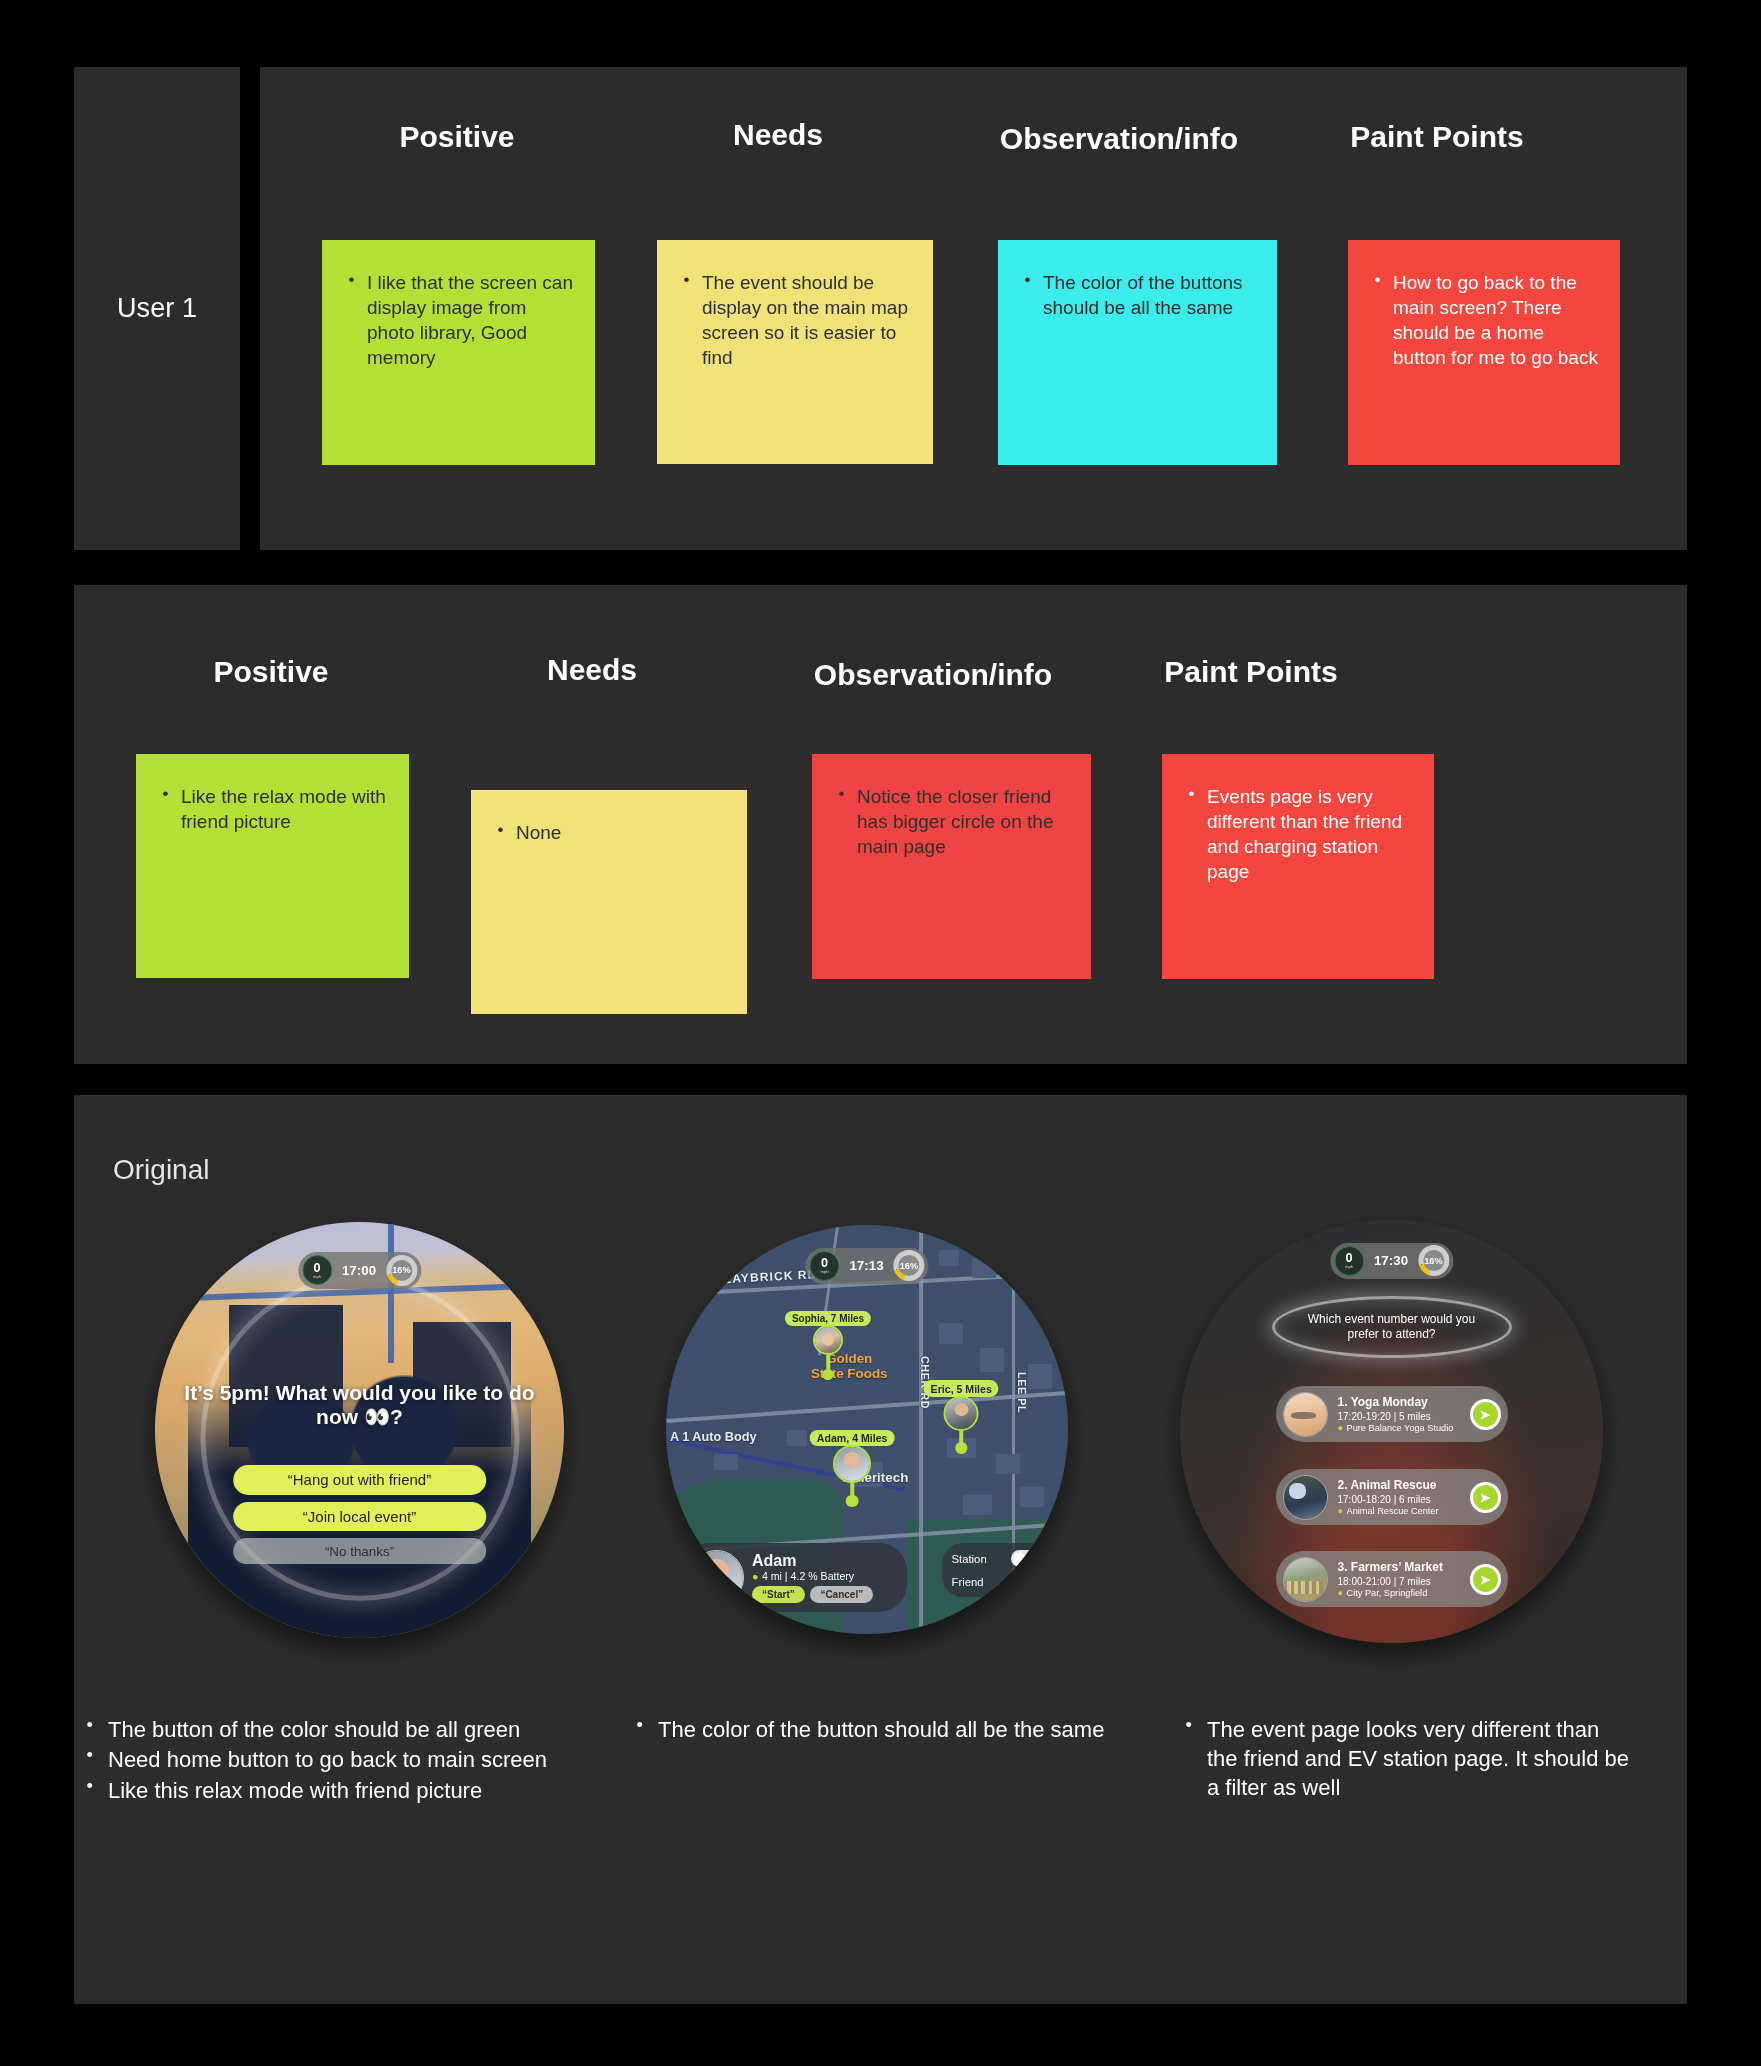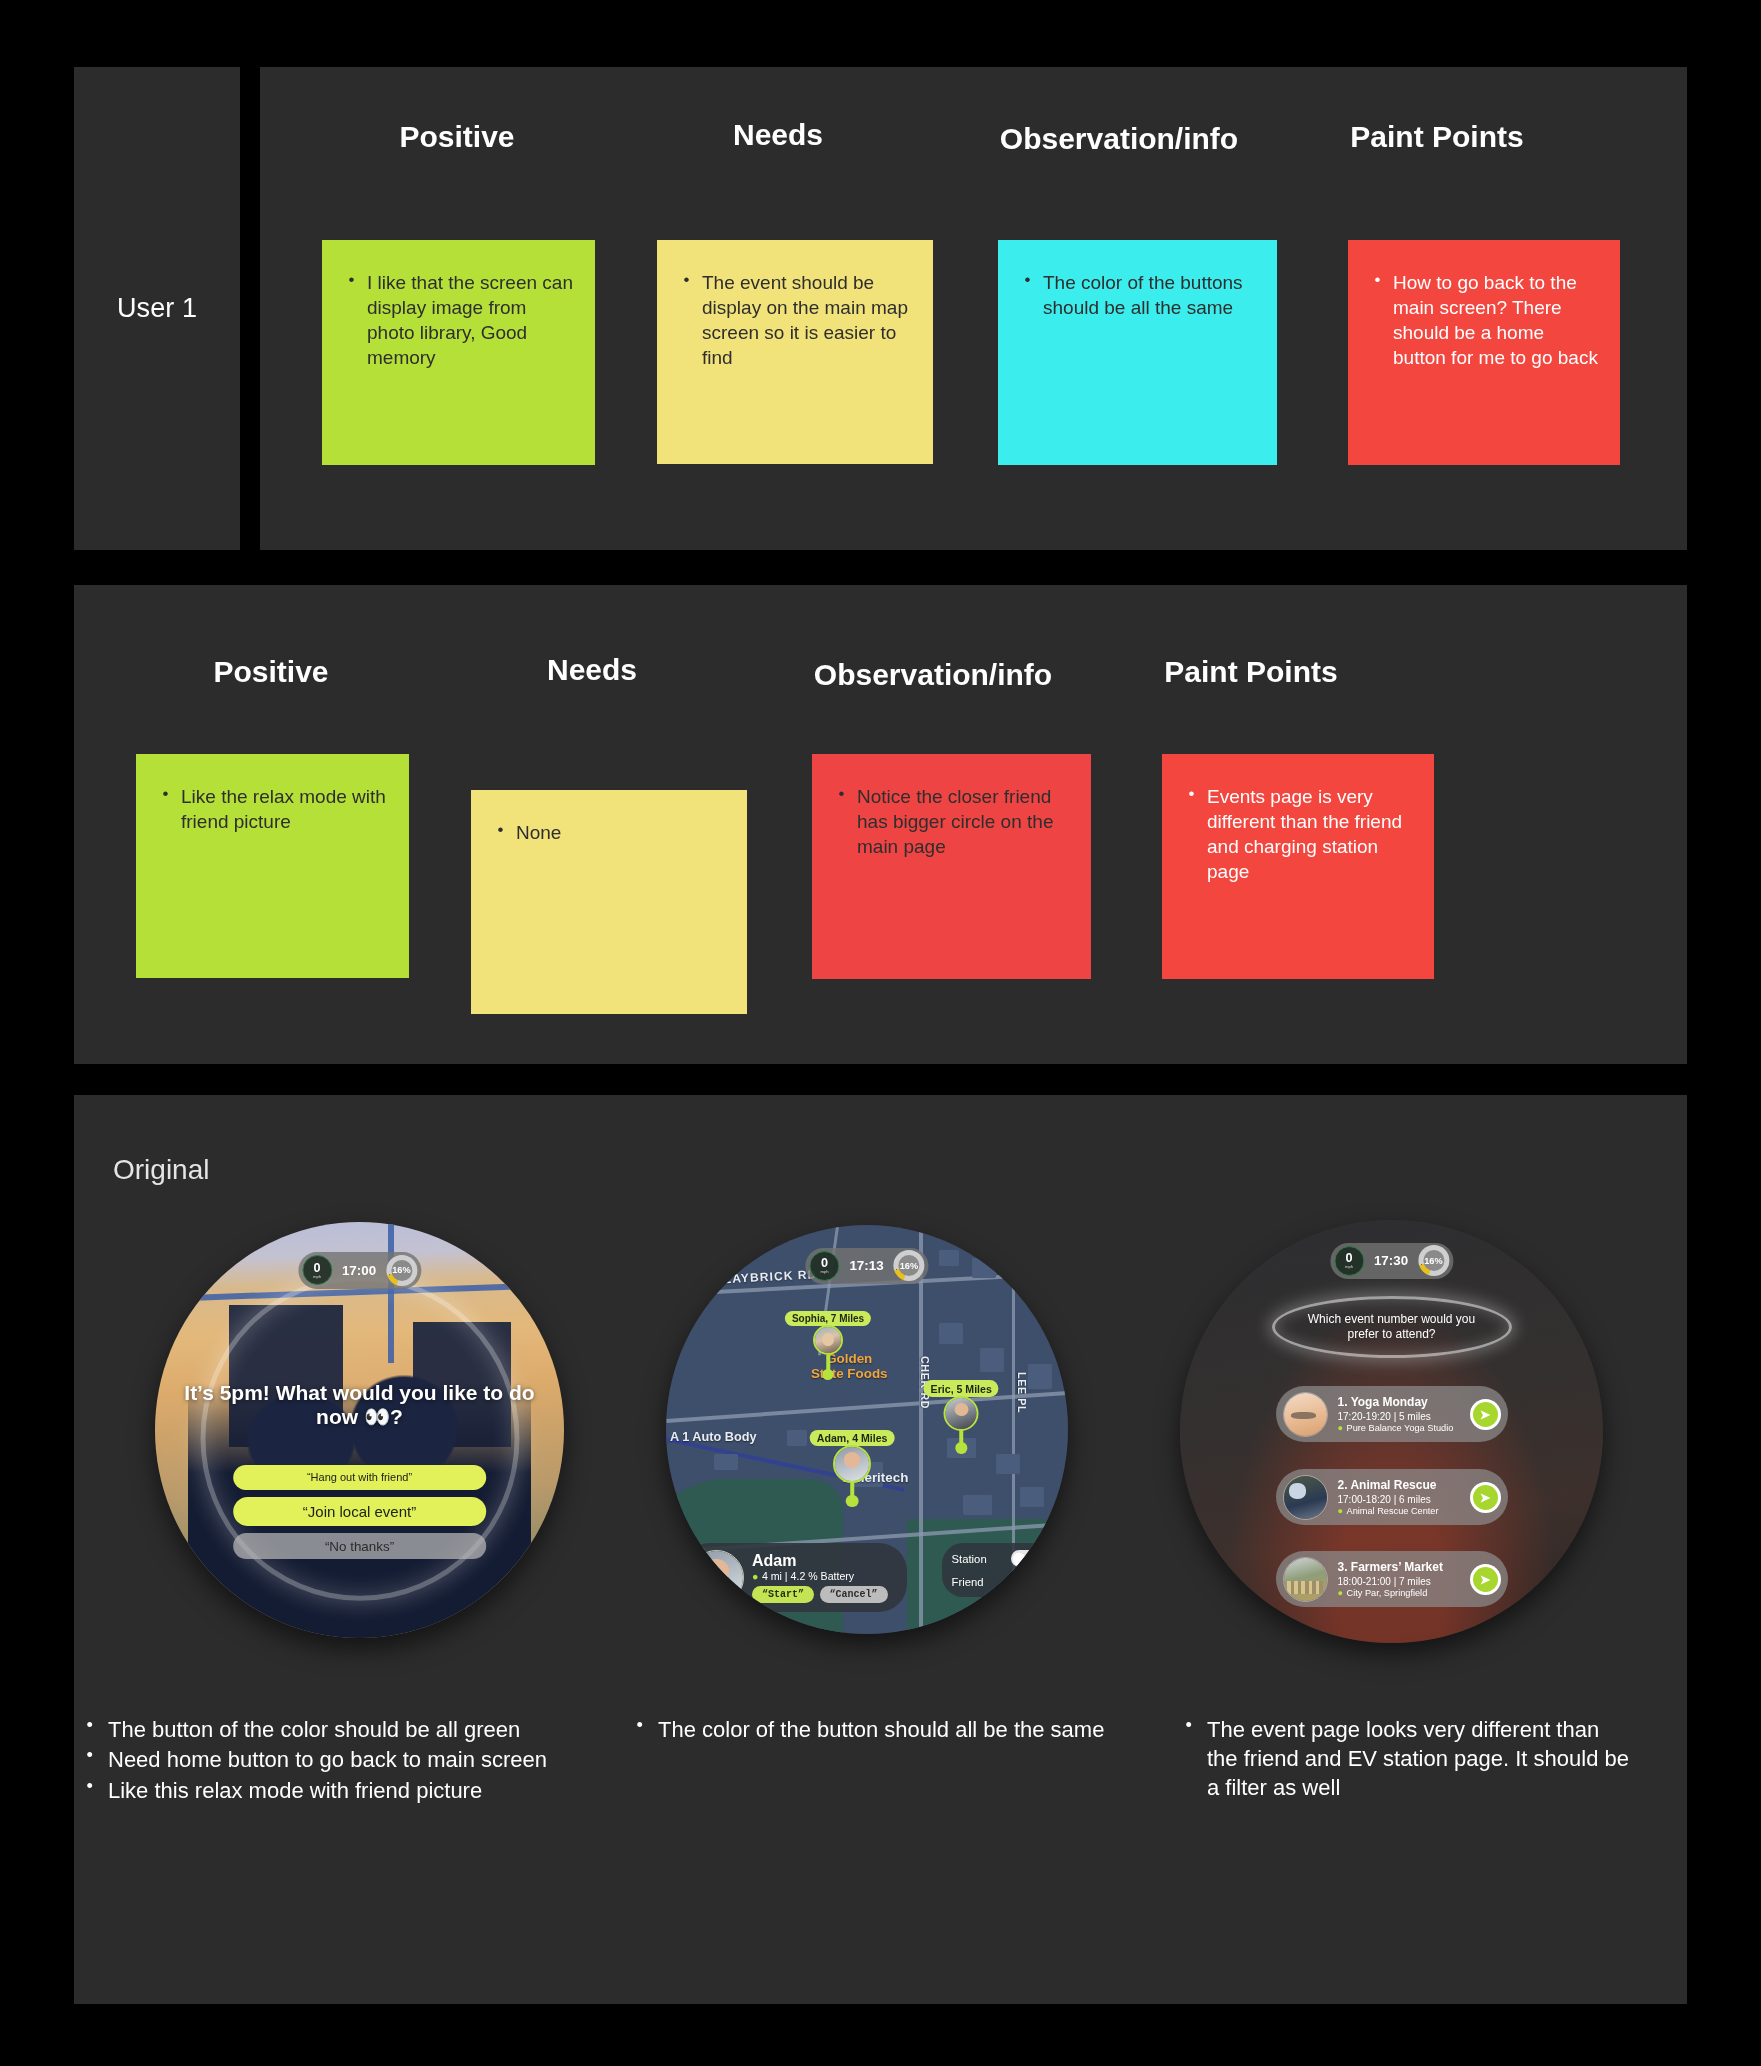--- a/index.html
+++ b/index.html
@@ -170,21 +170,21 @@
   .face.f3::after { content:""; position:absolute; left:26%; top:16%; width:48%; height:46%; border-radius:50%; background:#e4b896; }
 
   .w2-card {
     position:absolute; background:rgba(48,54,62,.92); border-radius:28px;
     display:flex; align-items:center; gap:8.5px; padding:7px 12.7px 7px 7px;
   }
   .w2-card .cava { border-radius:50%; overflow:hidden; border:1.4px solid #c9d3b6; flex:none; }
   .w2-card .cname { color:#fff; font-weight:700; }
   .w2-card .cmeta { color:#fff; font-weight:500; display:flex; align-items:center; gap:3.5px; }
   .w2-card .cbtns { display:flex; gap:5.6px; margin-top:4.2px; }
-  .w2-card .cb { border-radius:12.7px; font-weight:600;font-family:Liberation Mono, monospace; }
+  .w2-card .cb { border-radius:12.7px; font-weight:600; }
   .w2-card .cb.go { background:#c4e455; color:#27300f; }
   .w2-card .cb.no { background:#bcbcbc; color:#2d2d2d; }
   .pin-glyph { display:inline-block; color:#b7e23c; }
 
   .w2-toggles {
     position:absolute; background:rgba(48,54,62,.88); border-radius:21px; padding:7px 10px;
     display:flex; flex-direction:column; gap:5.6px;
   }
   .tg-row { display:flex; align-items:center; gap:7px; justify-content:space-between; }
   .tg-row span { color:#fff; font-weight:500; }
@@ -343,21 +343,21 @@
           </div>
           <div class="sb-time">17:00</div>
           <div class="sb-batt">
             <span>16%</span>
           </div>
         </div>
 
         <div class="w1-q" style="top:159px; font-size:21px;">It’s 5pm! What would you like to do now 👀?</div>
 
         <div class="w1-btns" style="top:243px;">
-          <a class="w1-btn green" style="font-size:11px; padding:6.3px 0;">“Hang out with friend”</a>
+          <a class="w1-btn green" style="font-size:15px; padding:6.3px 0;">“Hang out with friend”</a>
           <a class="w1-btn green" style="font-size:15px; padding:6.3px 0;">“Join local event”</a>
           <a class="w1-btn grey" style="font-size:13.4px; padding:5.6px 0;">“No thanks”</a>
         </div>
       </div>
     </div>
 
     <ul class="obs-list" style="left:7px; top:620px; width:493px;">
       <li>The button of the color should be all green</li>
       <li>Need home button to go back to main screen</li>
       <li>Like this relax mode with friend picture</li>

